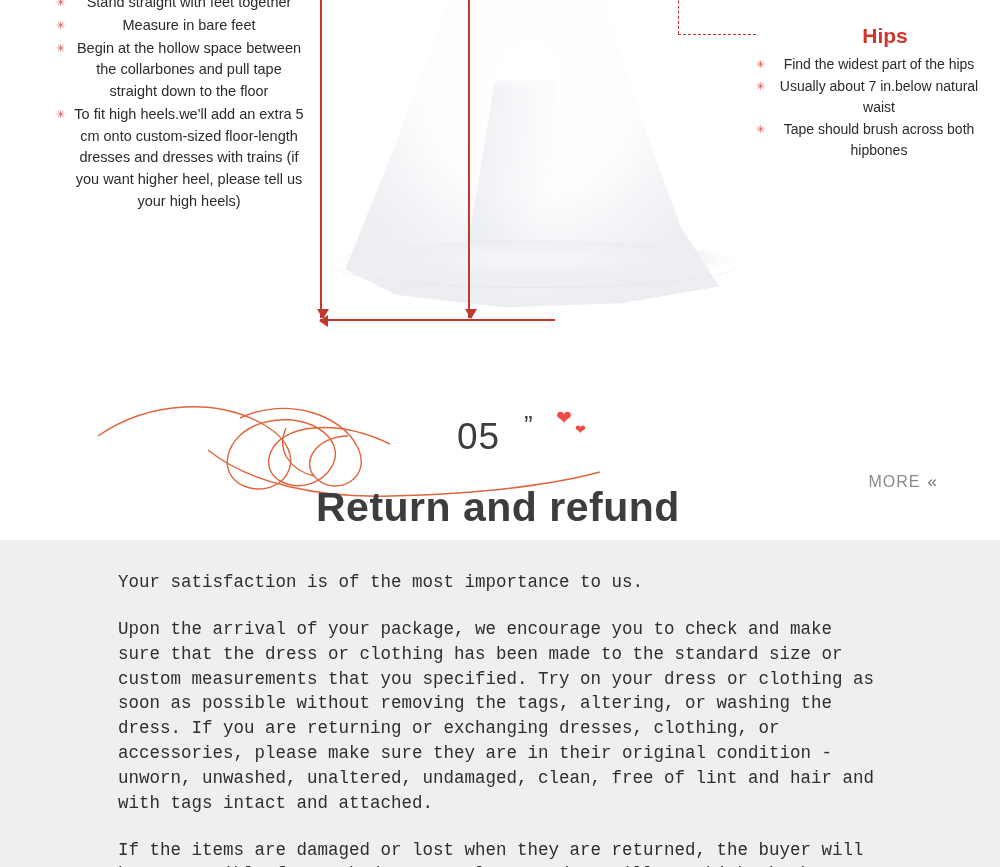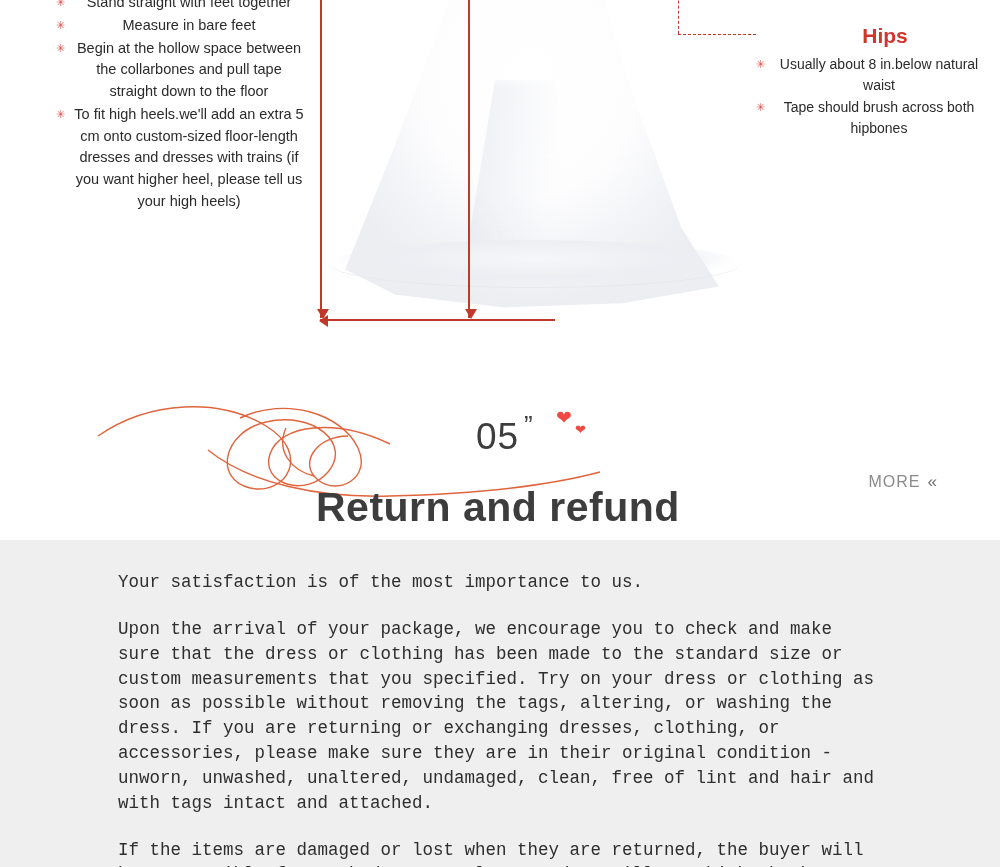--- a/index.html
+++ b/index.html
@@ -106,21 +106,21 @@
   .dash-v {
     position: absolute; width: 0; border-left: 1.5px dashed #c0392b;
   }
 
   
   .banner {
     position: absolute; left: 0; top: 372px; width: 1000px; height: 168px;
     background: #ffffff;
   }
   .banner .num {
-    position: absolute; left: 476px; top: 44px;
+    position: absolute; left: 457px; top: 44px;
     font-size: 37px; color: #3d3d3d; letter-spacing: 1px;
     font-family: "Liberation Sans", sans-serif;
   }
   .banner .quote {
     position: absolute; left: 524px; top: 38px;
     font-size: 26px; color: #3d3d3d;
   }
   .banner .title {
     position: absolute; left: 316px; top: 78px;
     font-size: 41px; color: #3d3d3d; letter-spacing: 0.5px;
@@ -175,21 +175,22 @@
     <ul class="bullet-list left-col">
       <li>Stand straight with feet together</li>
       <li>Measure in bare feet</li>
       <li>Begin at the hollow space between the collarbones and pull tape straight down to the floor</li>
       <li>To fit high heels.we'll add an extra 5 cm onto custom-sized floor-length dresses and dresses with trains (if you want higher heel, please tell us your high heels)</li>
     </ul>
 
     <div class="right-col">
       <h3 class="section-title">Hips</h3>
       <ul class="bullet-list">
-        <li>Usually about 8 in.below natural waist</li>
+        <li>Find the widest part of the hips</li>
+        <li>Usually about 7 in.below natural waist</li>
         <li>Tape should brush across both hipbones</li>
       </ul>
     </div>
   </section>
 
   <section class="banner">
     <svg class="swirl" width="540" height="130" viewBox="0 0 540 130">
       <g fill="none" stroke="#e0643c" stroke-width="1.4">
         <path d="M8 44 C60 8, 130 6, 176 34 C222 62, 196 104, 160 96 C124 88, 132 40, 176 30 C224 19, 262 52, 238 80 C216 106, 170 92, 180 62 C190 32, 246 26, 300 52"></path>
         <path d="M150 26 C196 4, 252 22, 268 56 C282 86, 248 104, 228 88 C208 72, 226 44, 258 44"></path>

